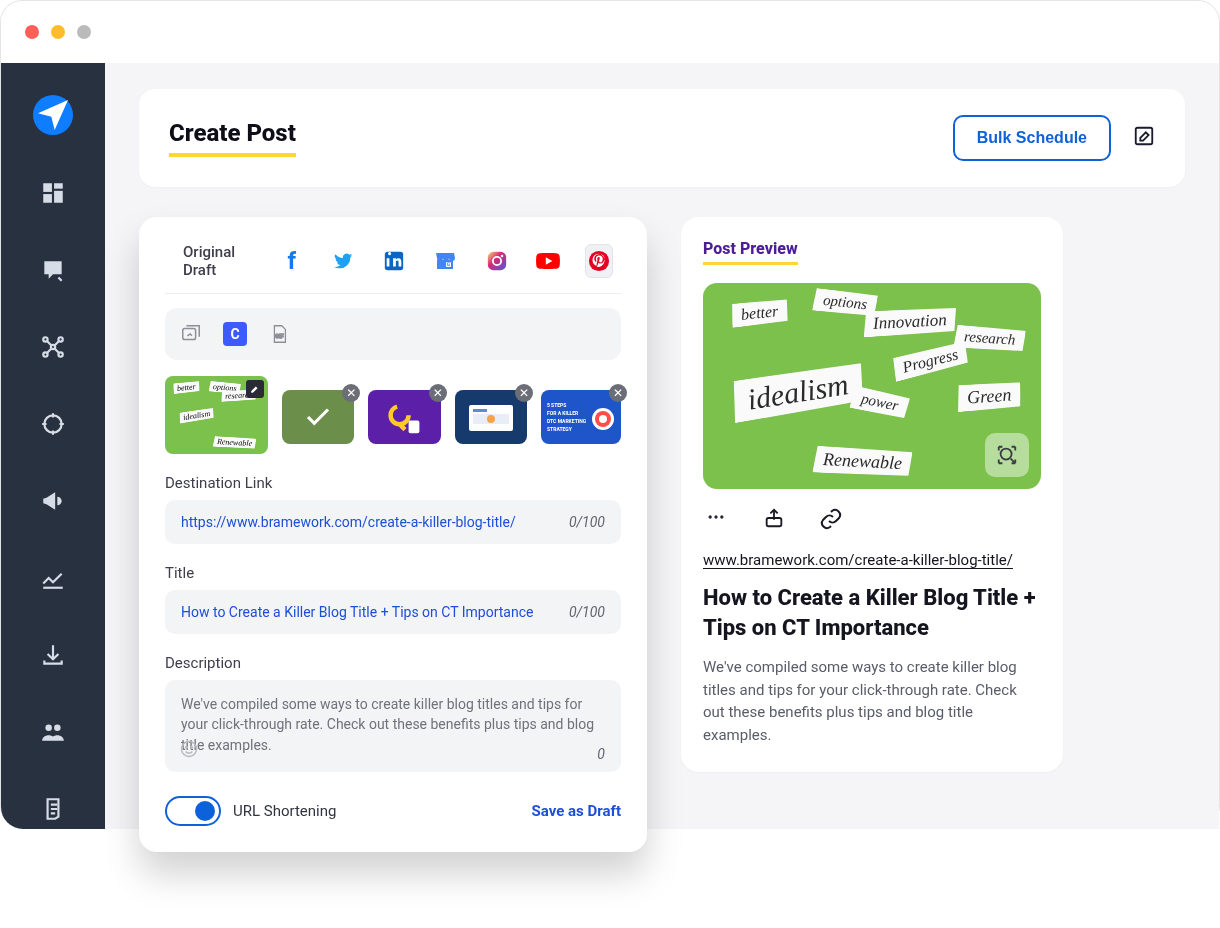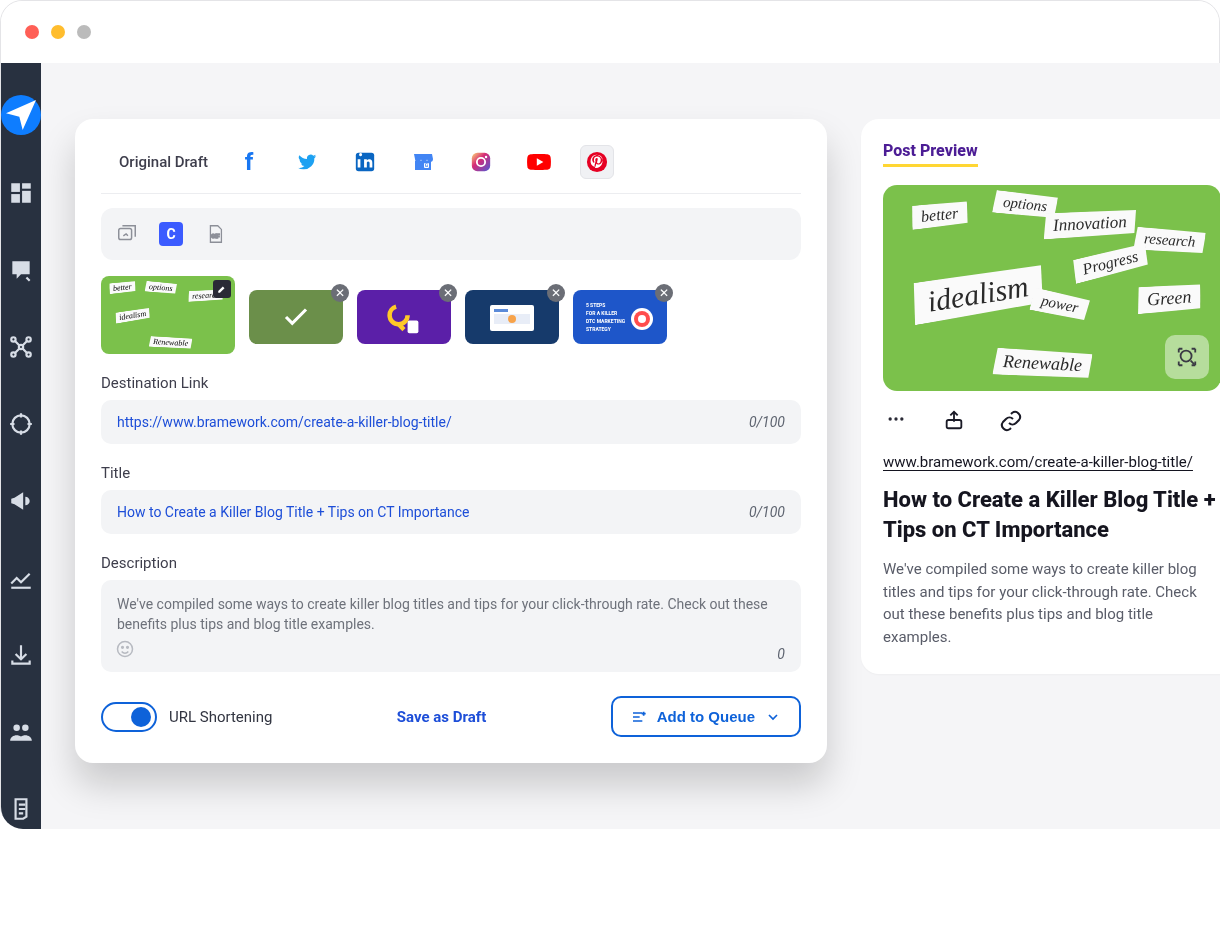--- a/index.html
+++ b/index.html
@@ -101,21 +101,21 @@
 
 .columns {
   display:flex;
   gap: 34px;
   margin-top:30px;
   align-items:flex-start;
 }
 .editor {
   background:#fff;
   border-radius:18px;
-  width: 752px;
+  width: 508px;
   padding: 26px 26px 26px 26px;
   box-shadow: 0 22px 36px rgba(0,0,0,0.18);
 }
 .tabs-row {
   display:flex;
   align-items:center;
   gap:24px;
   border-bottom:1px solid #ecedf0;
   padding: 0 8px 14px 18px;
 }
@@ -335,20 +335,32 @@
       </div>
       <div class="side-ico">
         <svg viewBox="0 0 24 24" fill="none" stroke="currentColor" stroke-width="2">
             <path d="M7 3h10v16l-3 2H7z"></path>
             <path d="M10 8h6M10 12h6M10 16h4"></path>
           </svg>
       </div>
     </div>
 
     <div class="content-area">
+      <div class="header-card">
+        <span class="page-title">Create Post</span>
+        <div class="header-actions">
+          <button class="bulk-btn">Bulk Schedule</button>
+          <span class="edit-icon">
+            <svg viewBox="0 0 24 24" fill="none" stroke="currentColor" stroke-width="2">
+                <rect x="3" y="3" width="18" height="18" rx="2"></rect>
+                <path d="M14 8l3 3-6 6H8v-3z"></path>
+              </svg>
+          </span>
+        </div>
+      </div>
 
       <div class="columns">
 
         <div class="editor">
           <div class="tabs-row">
             <span class="tab-original">Original Draft</span>
             <div class="social-ico">
                 <span class="fb">f</span>
               </div>
             <div class="social-ico">
@@ -494,30 +506,20 @@
           </div>
 
           <div class="editor-footer">
             <div class="toggle-wrap">
               <div class="toggle">
                   <div class="knob"></div>
                 </div>
               <span class="toggle-label">URL Shortening</span>
             </div>
             <span class="save-draft">Save as Draft</span>
-            <button class="queue-btn">
-              <svg viewBox="0 0 24 24" fill="none" stroke="#0e62d9" stroke-width="2.5">
-                  <path d="M3 6h14M3 12h10M3 18h14"></path>
-                  <path d="M19 4v6M16 7h6"></path>
-                </svg>
-              <span>Add to Queue</span>
-              <svg viewBox="0 0 24 24" fill="none" stroke="#0e62d9" stroke-width="2.5">
-                  <path d="M6 9l6 6 6-6"></path>
-                </svg>
-            </button>
           </div>
         </div>
 
         <div class="preview">
           <span class="preview-title">Post Preview</span>
           <div class="prev-img">
             <span class="paper-scrap scrap1">better</span>
             <span class="paper-scrap scrap2">options</span>
             <span class="paper-scrap scrap3">Innovation</span>
             <span class="paper-scrap scrap4">research</span>

